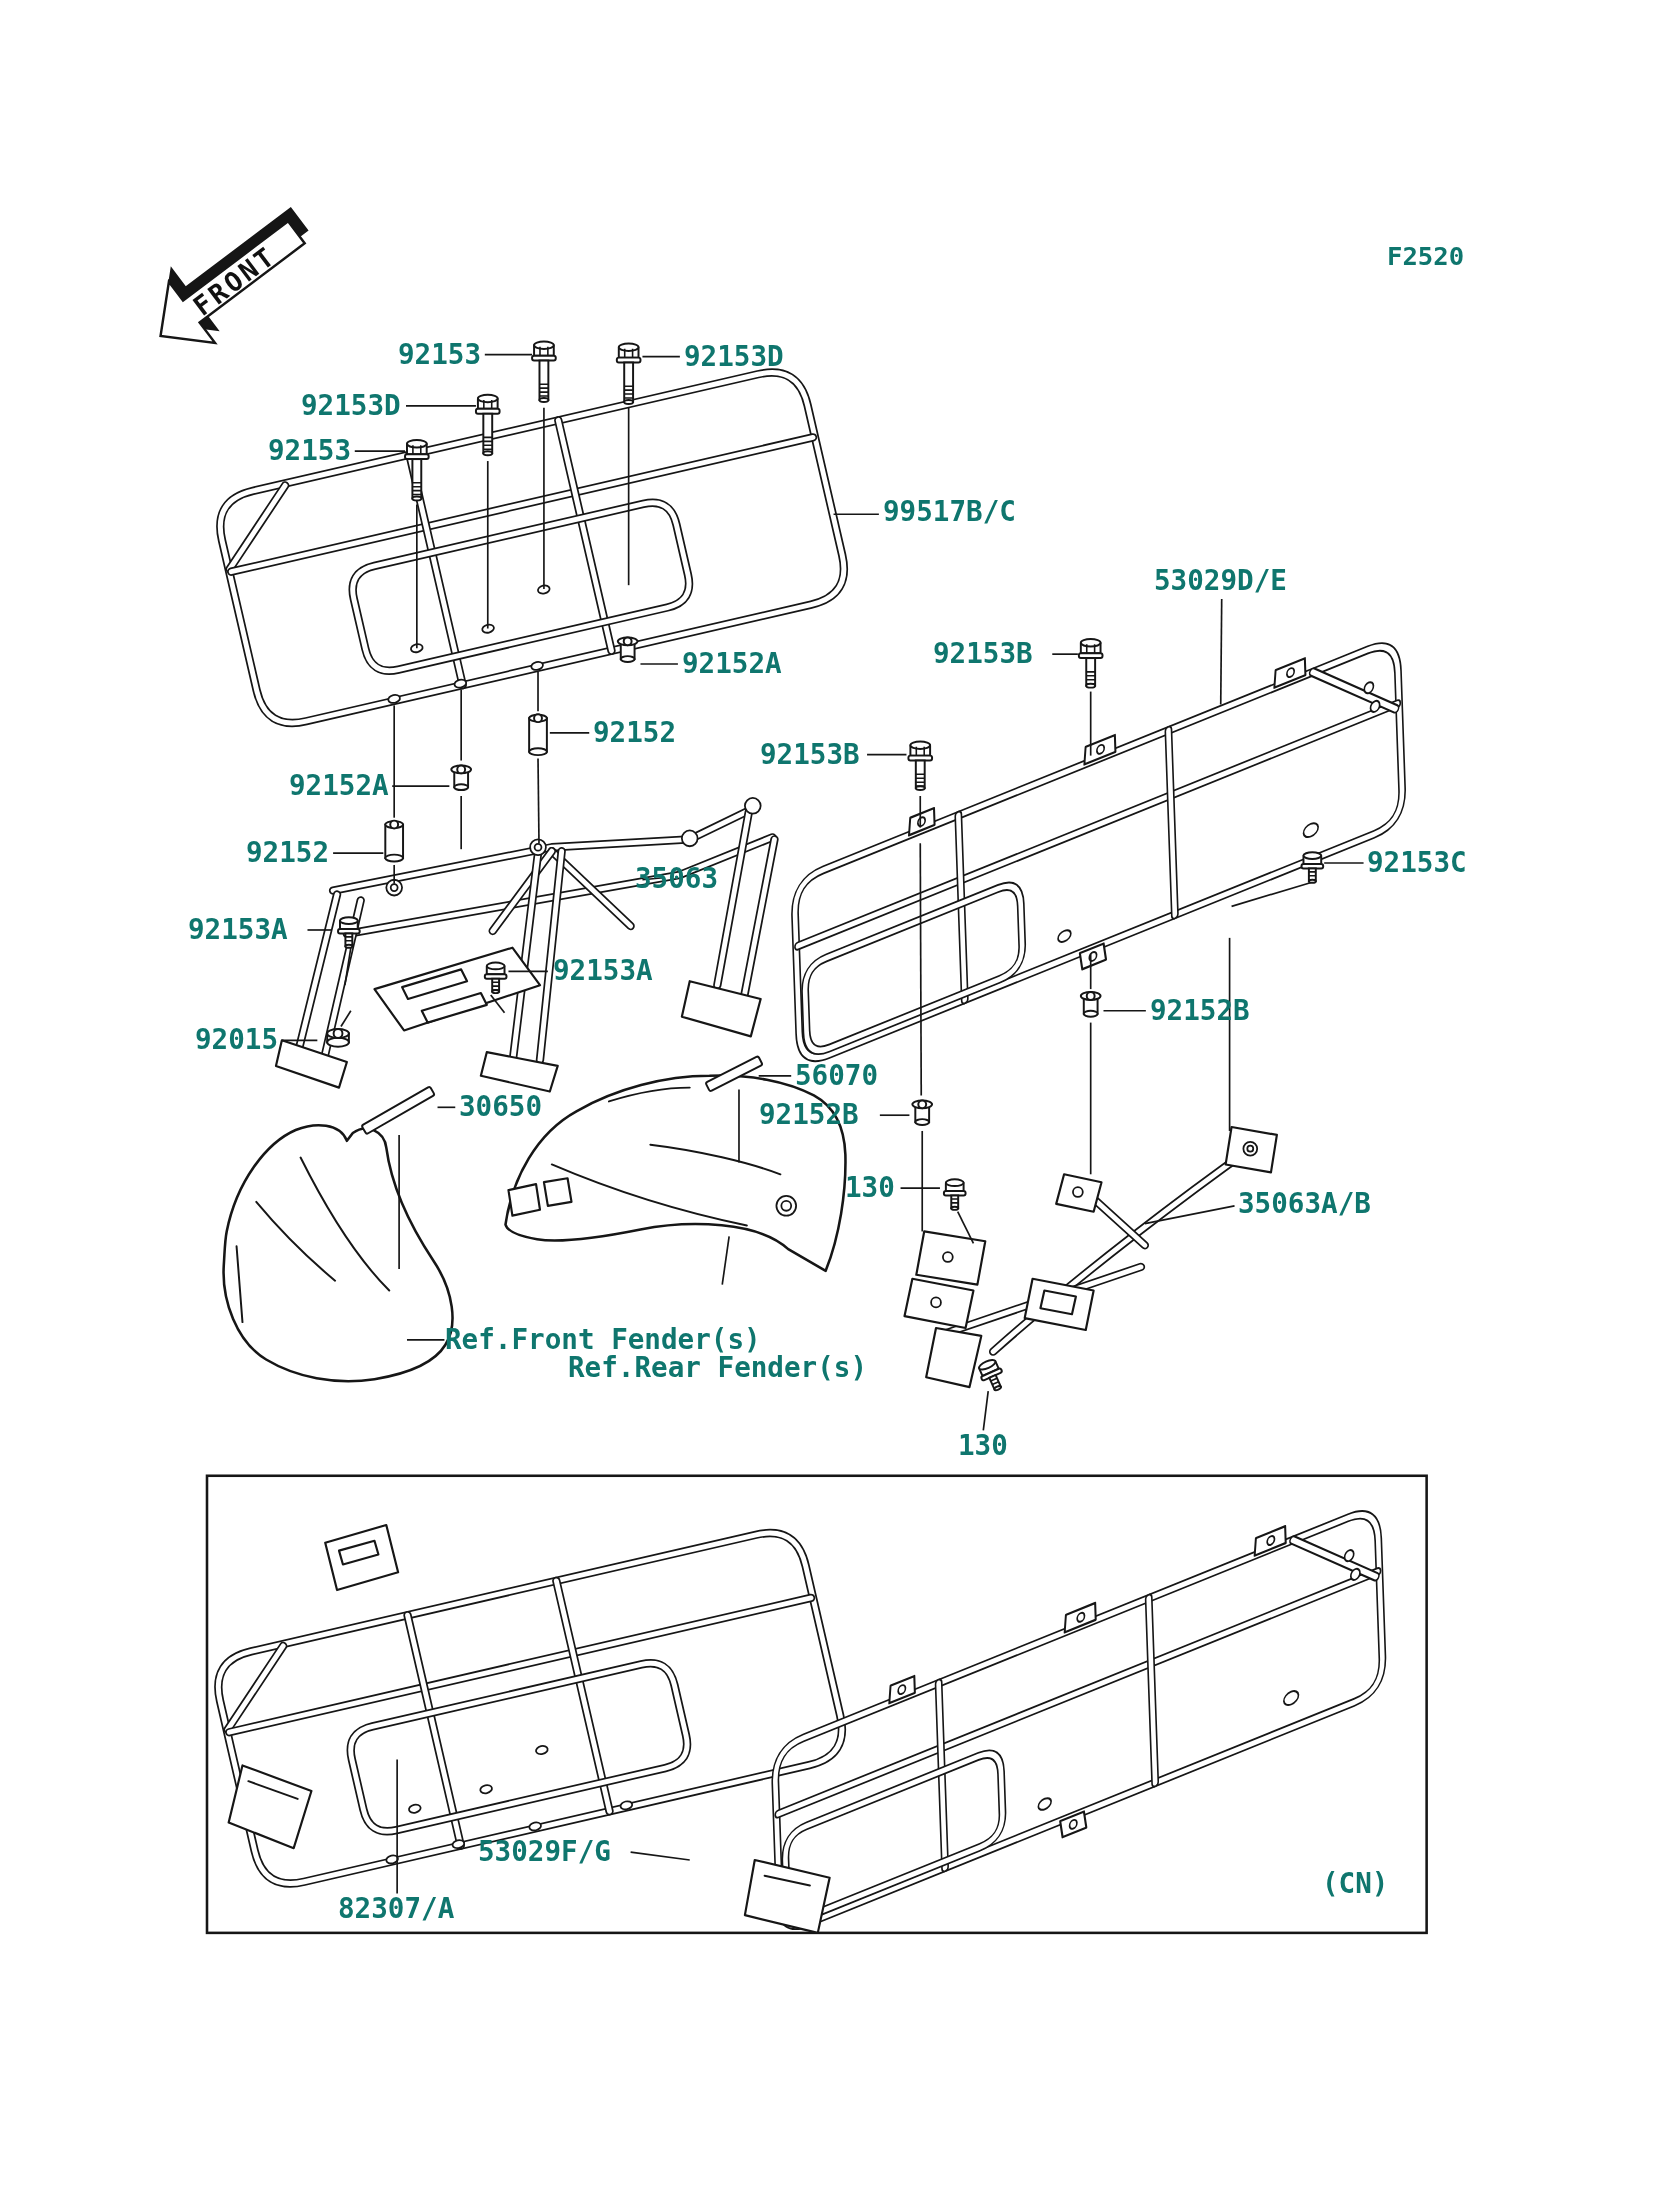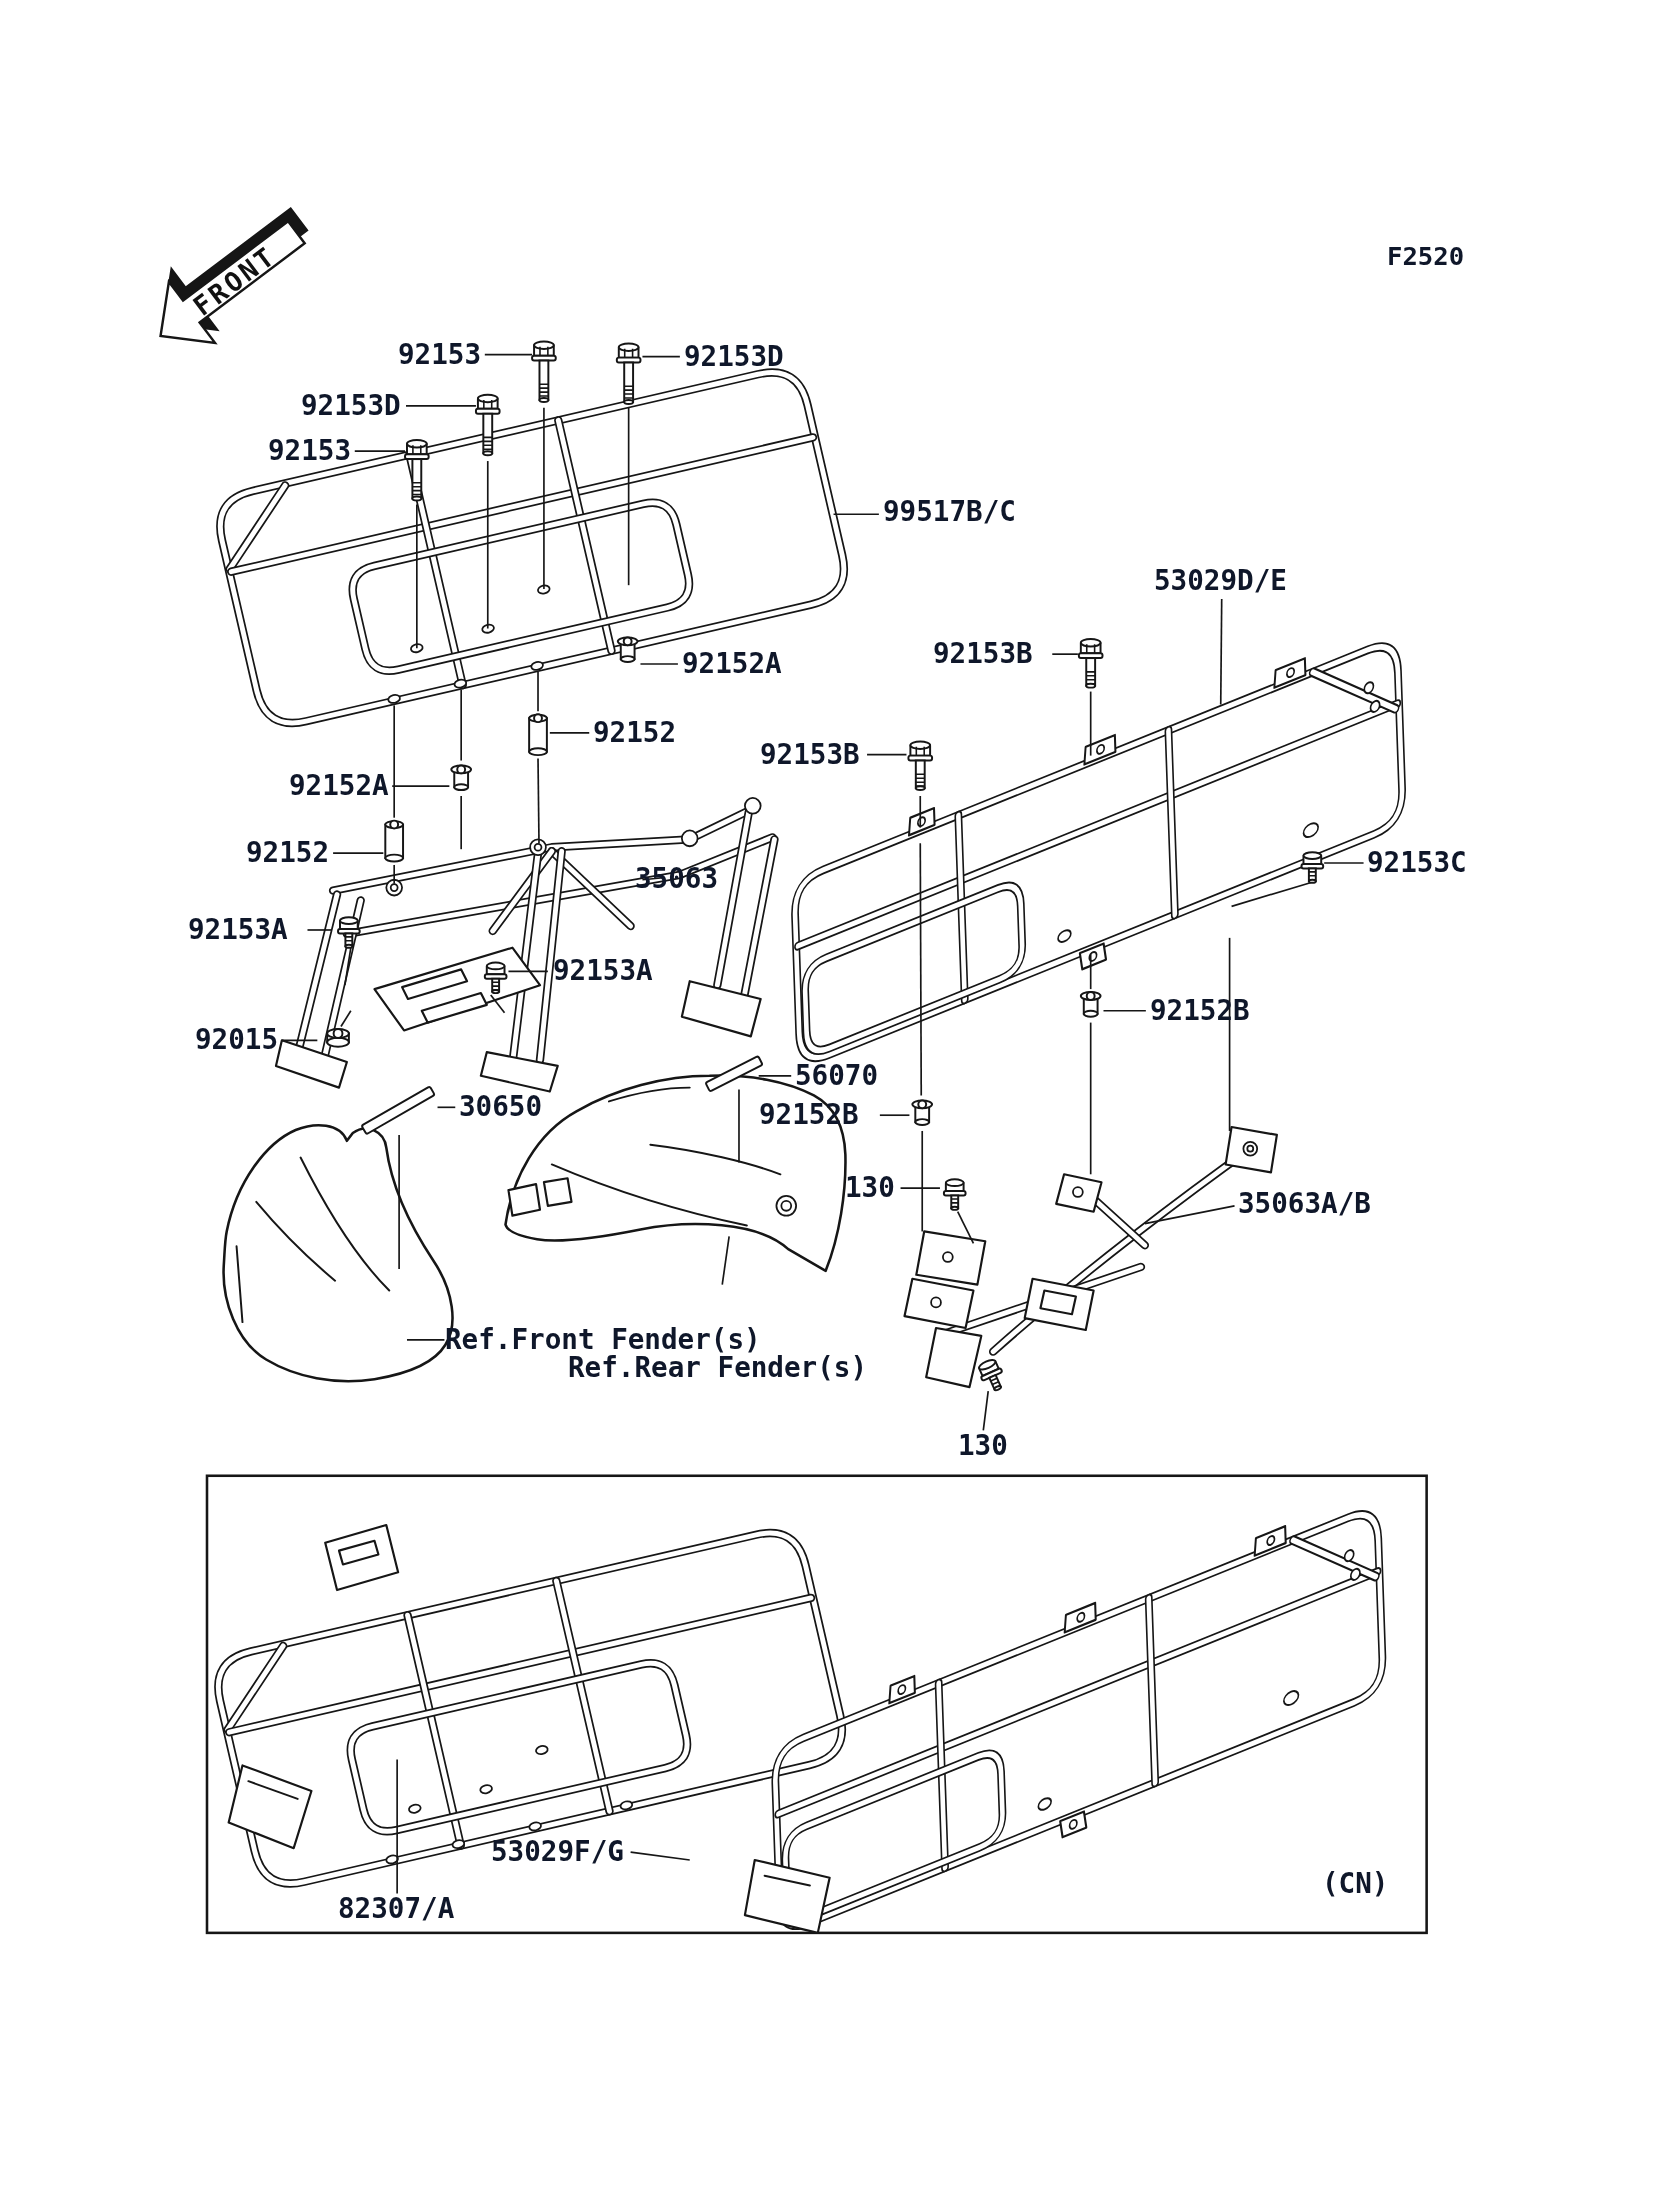--- a/index.html
+++ b/index.html
@@ -1,19 +1,19 @@
 <!DOCTYPE html>
 <html><head>
 <meta charset="utf-8">
 <style>
   html,body{margin:0;padding:0;background:#fff;}
   #stage{position:relative;width:1675px;height:2190px;background:#fff;overflow:hidden;
          font-family:"DejaVu Sans Mono", monospace;}
   svg{position:absolute;left:0;top:0;}
-  .lbl{position:absolute;font-weight:bold;font-size:27.6px;color:#0f172a;white-space:nowrap;line-height:1;}
+  .lbl{position:absolute;font-weight:bold;font-size:27.6px;color:#0f766e;white-space:nowrap;line-height:1;}
   .lbl-sm{font-size:25.6px;}
   .tube{fill:none;stroke:#161616;stroke-width:8.5;stroke-linecap:round;stroke-linejoin:round;}
   .tube-core{fill:none;stroke:#ffffff;stroke-width:5;stroke-linecap:round;stroke-linejoin:round;}
   .ln{fill:none;stroke:#161616;stroke-width:1.7;}
   .pl{fill:#fff;stroke:#161616;stroke-width:2.2;stroke-linejoin:round;}
   .pf{fill:#fff;stroke:#161616;stroke-width:2;}
   .pd{fill:none;stroke:#161616;stroke-width:1.6;}
   .hl{fill:#fff;stroke:#161616;stroke-width:1.8;}
   .fend{fill:#fff;stroke:#161616;stroke-width:2.6;stroke-linejoin:round;}
   .d1{fill:none;stroke:#161616;stroke-width:2;stroke-linecap:round;}
@@ -379,18 +379,18 @@
 <div class="lbl" style="left:195px;top:1026px">92015</div>
 <div class="lbl" style="left:1150px;top:997px">92152B</div>
 <div class="lbl" style="left:795px;top:1062px">56070</div>
 <div class="lbl" style="left:459px;top:1093px">30650</div>
 <div class="lbl" style="left:759px;top:1101px">92152B</div>
 <div class="lbl" style="left:845px;top:1174px">130</div>
 <div class="lbl" style="left:1238px;top:1190px">35063A/B</div>
 <div class="lbl" style="left:568px;top:1354px">Ref.Rear Fender(s)</div>
 <div class="lbl" style="left:445px;top:1326px">Ref.Front Fender(s)</div>
 <div class="lbl" style="left:958px;top:1432px">130</div>
-<div class="lbl" style="left:491px;top:1838px">53029F/G</div>
+<div class="lbl" style="left:478px;top:1838px">53029F/G</div>
 <div class="lbl" style="left:1322px;top:1870px">(CN)</div>
 <div class="lbl" style="left:338px;top:1895px">82307/A</div>
 
 </div>
 
 
 </body></html>

